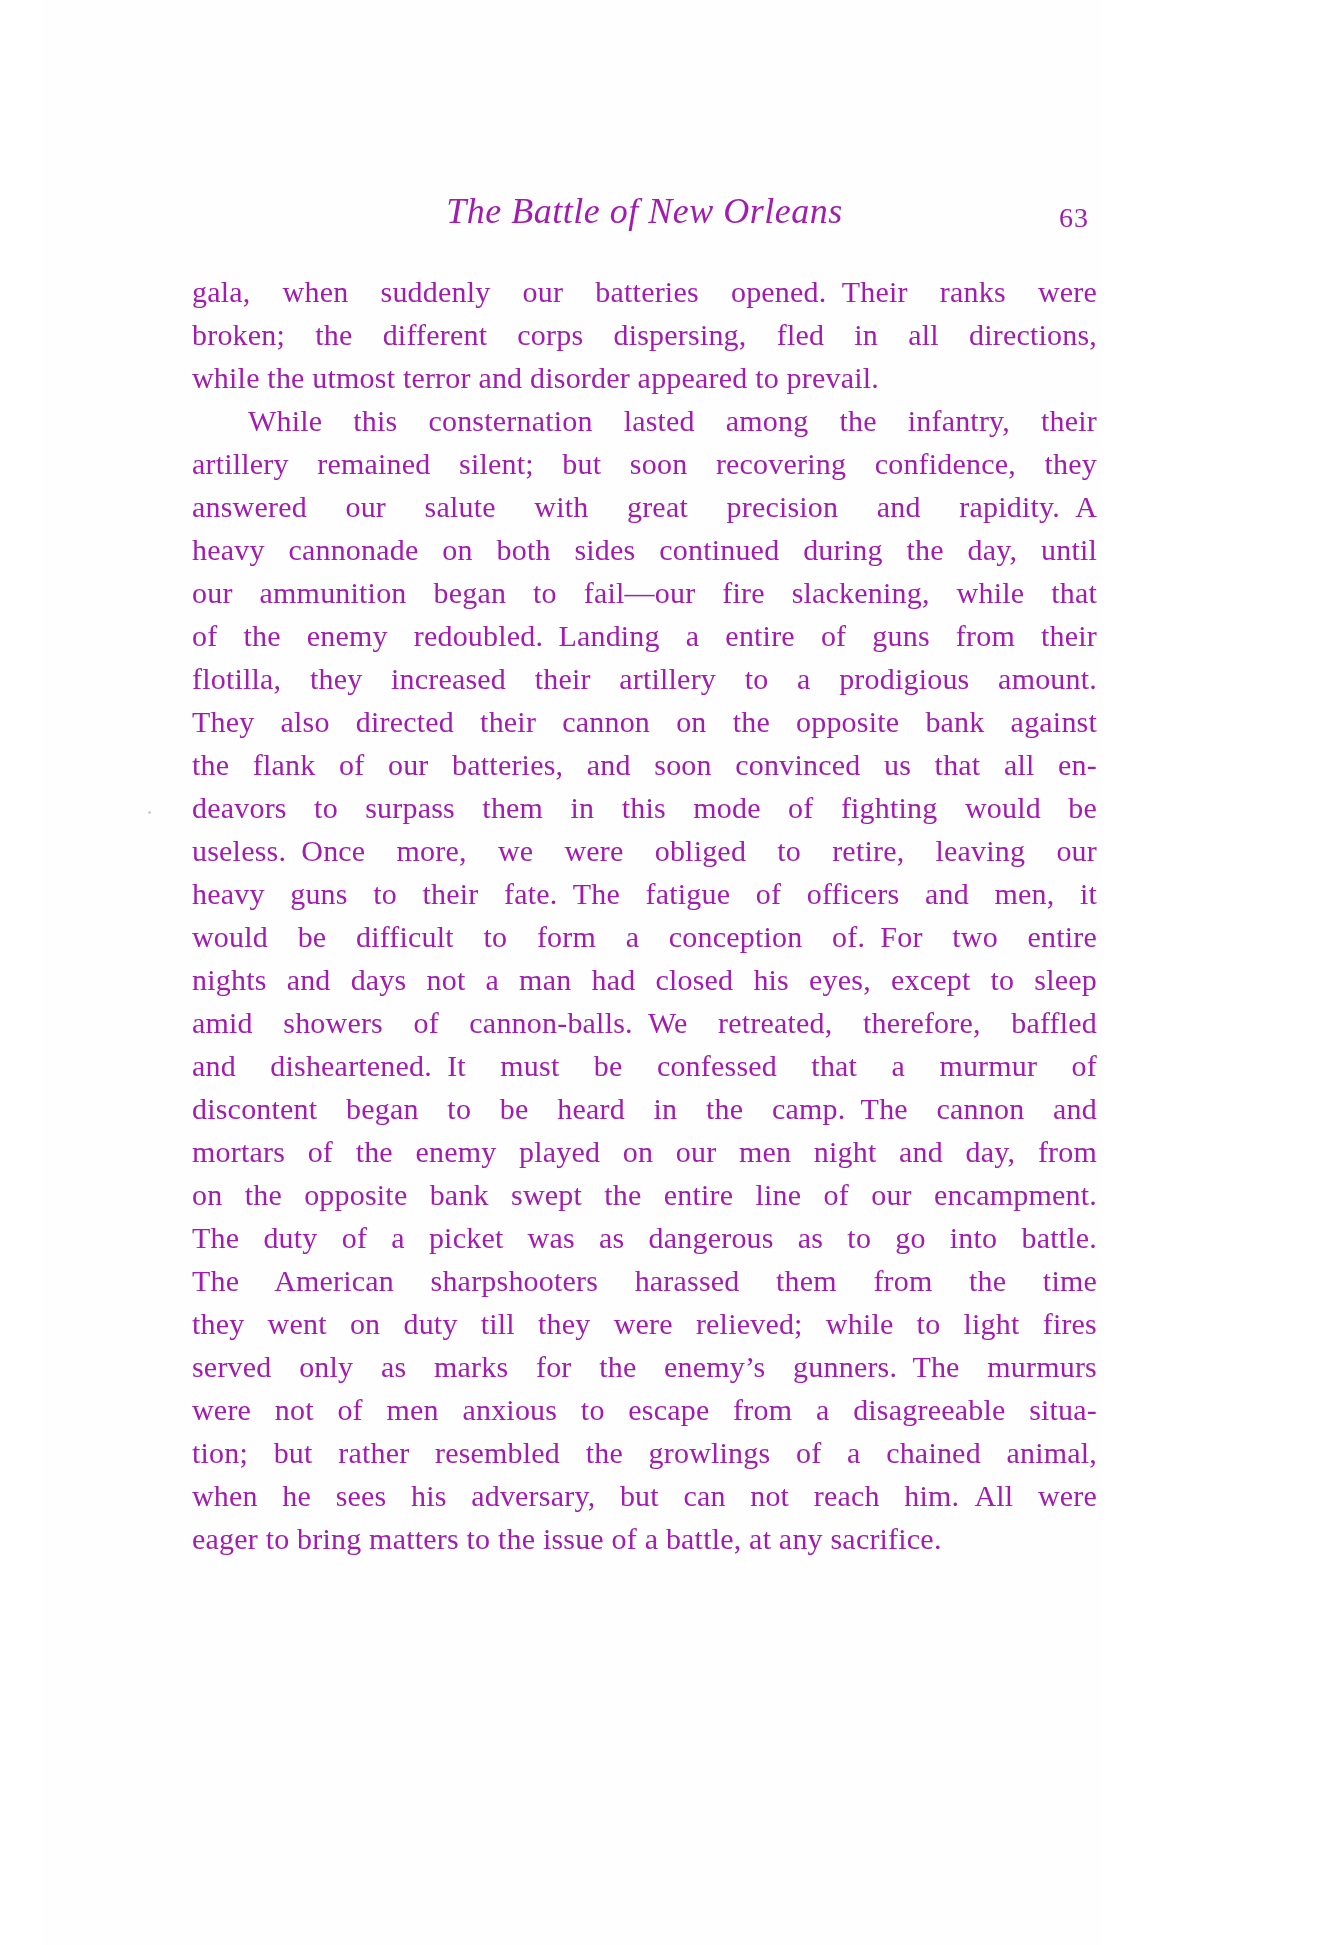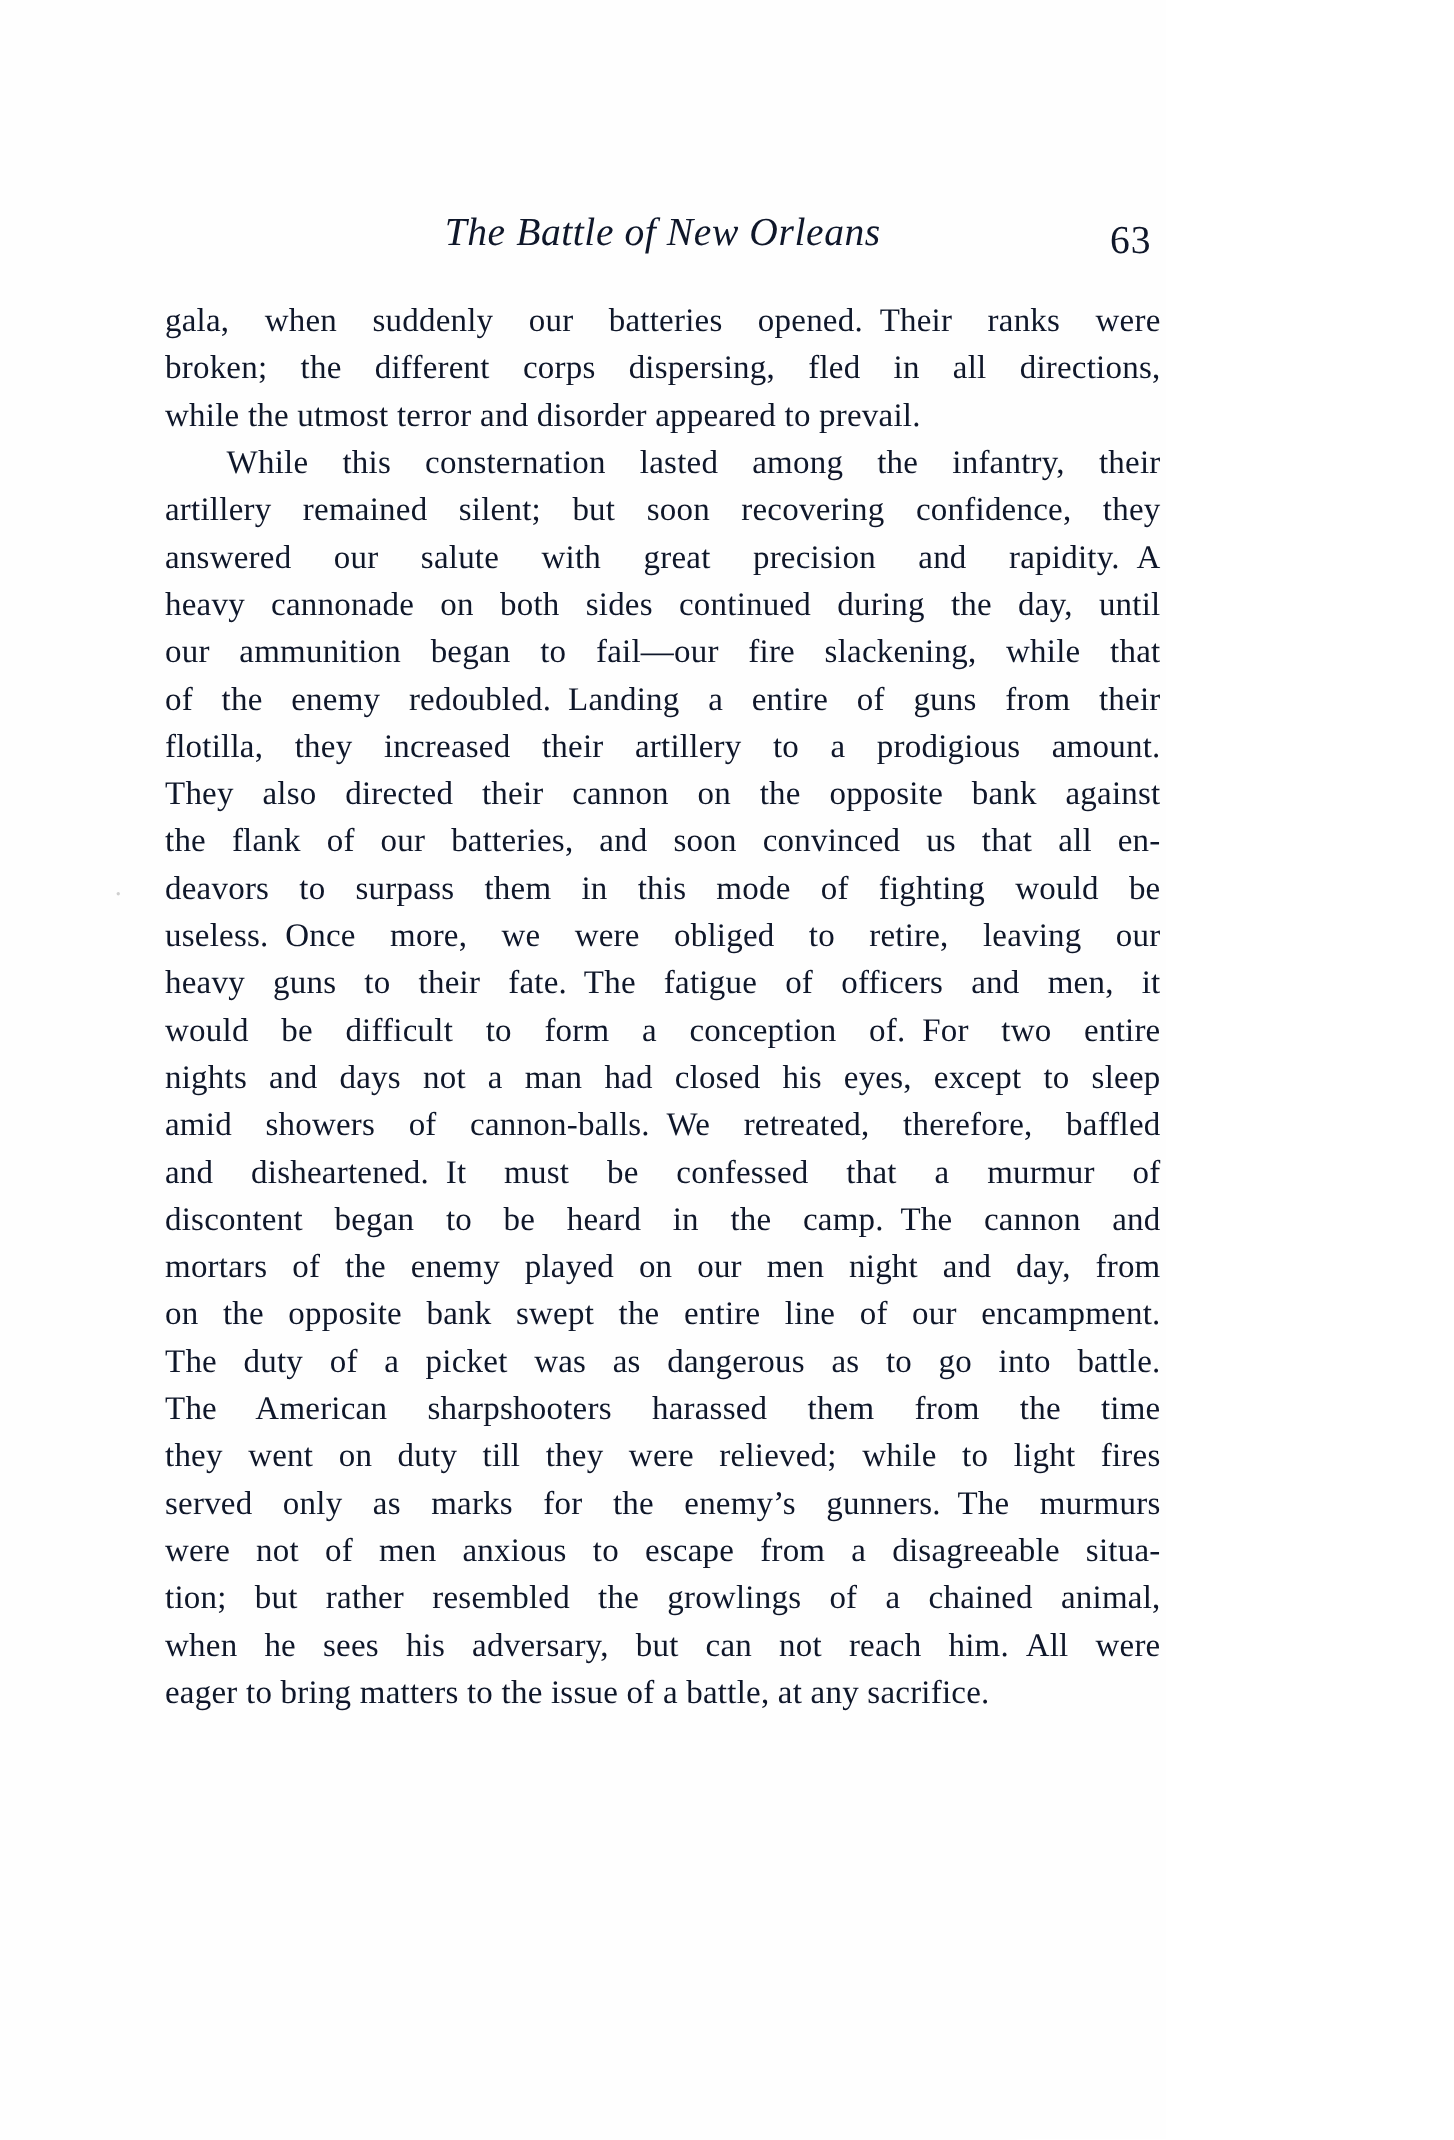--- a/index.html
+++ b/index.html
@@ -5,23 +5,24 @@
   html, body {
     margin: 0;
     padding: 0;
     background: #ffffff;
   }
   .page {
     position: relative;
     width: 1060px;
     height: 1945px;
     background: #fefefe;
-    color: #0f172a;
+    color: #a21caf;
     font-family: "Liberation Serif", "DejaVu Serif", serif;
     overflow: hidden;
+    margin-left: 42px;
   }
   .page-header {
     position: absolute;
     left: 150px;
     top: 188px;
     width: 905px;
     height: 60px;
   }
   .running-title {
     position: absolute;
@@ -32,21 +33,21 @@
     font-style: italic;
     font-size: 36px;
     line-height: 46px;
     letter-spacing: 0.5px;
     white-space: nowrap;
   }
   .page-number {
     position: absolute;
     right: 8px;
     top: 10px;
-    font-size: 36px;
+    font-size: 28px;
     line-height: 40px;
     letter-spacing: 1px;
   }
   .page-body {
     position: absolute;
     left: 150px;
     top: 270px;
     width: 905px;
   }
   .line {

